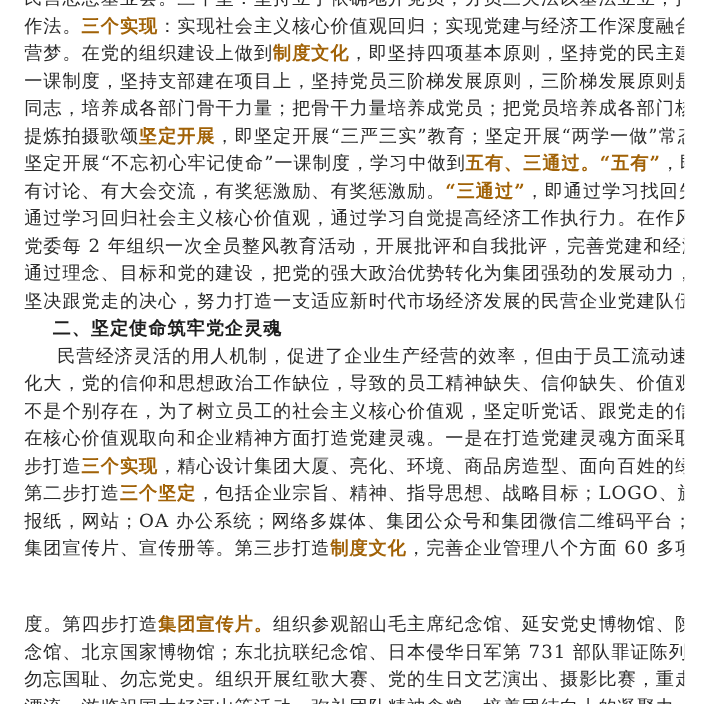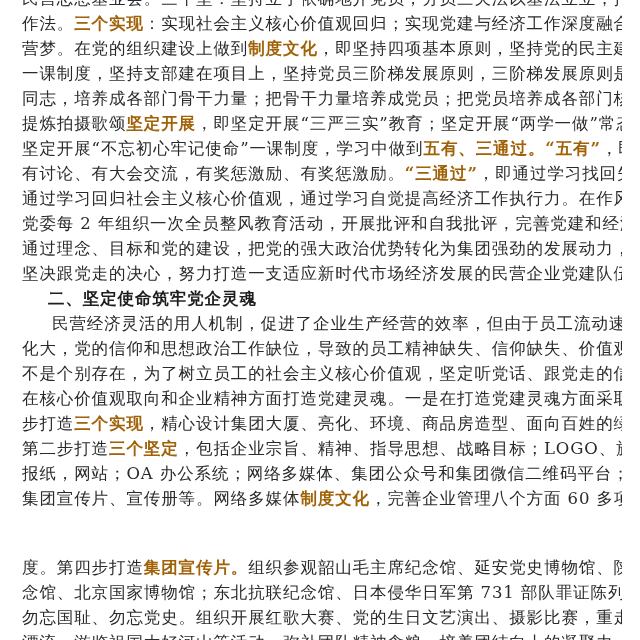--- a/index.html
+++ b/index.html
@@ -42,21 +42,21 @@
     </div>
   <div class="line heading" style="top:284px;">二、坚定使命筑牢党企灵魂</div>
   <div id="p1-para2">
       <div class="line indent" style="top: 309px;"><span>民营经济灵活的用人机制，促进了企业生产经营的效率，但由于员工流动速度快，思想变</span></div>
       <div class="line" style="top: 334px;"><span>化大，党的信仰和思想政治工作缺位，导致的员工精神缺失、信仰缺失、价值观扭曲的现象并</span></div>
       <div class="line" style="top: 359px;"><span>不是个别存在，为了树立员工的社会主义核心价值观，坚定听党话、跟党走的信仰，党委重点</span></div>
       <div class="line" style="top: 384px;"><span>在核心价值观取向和企业精神方面打造党建灵魂。一是在打造党建灵魂方面采取四步走。第一</span></div>
       <div class="line" style="top: 409px;"><span>步打造</span><b>三个实现</b><span>，精心设计集团大厦、亮化、环境、商品房造型、面向百姓的绿色开发质量等。</span></div>
       <div class="line" style="top: 434px;"><span>第二步打造</span><b>三个坚定</b><span>，包括企业宗旨、精神、指导思想、战略目标；LOGO、旗帜；企业之歌；</span></div>
       <div class="line" style="top: 459px;"><span>报纸，网站；OA 办公系统；网络多媒体、集团公众号和集团微信二维码平台；LED 电子大屏幕，</span></div>
-      <div class="line" style="top: 484px;"><span>集团宣传片、宣传册等。网络多媒体</span><b>制度文化</b><span>，完善企业管理八个方面 60 多项管理机制和制</span></div>
+      <div class="line" style="top: 484px;"><span>集团宣传片、宣传册等。第三步打造</span><b>制度文化</b><span>，完善企业管理八个方面 60 多项管理机制和制</span></div>
     </div>
 </div>
 
 <div class="page" style="top:0;">
   <div id="p2-lines">
       <div class="line" style="top: 553px;"><span>度。第四步打造</span><b>集团宣传片。</b><span>组织参观韶山毛主席纪念馆、延安党史博物馆、陕西富平习仲勋纪</span></div>
       <div class="line" style="top: 578px;"><span>念馆、北京国家博物馆；东北抗联纪念馆、日本侵华日军第 731 部队罪证陈列馆等，教育员工</span></div>
       <div class="line" style="top: 603px;"><span>勿忘国耻、勿忘党史。组织开展红歌大赛、党的生日文艺演出、摄影比赛，重走抗联路、登山</span></div>
       <div class="line" style="top: 628px;"><span>漂流、游览祖国大好河山等活动，弥补团队精神食粮，培养团结向上的凝聚力，提炼拍摄歌颂</span></div>
     </div>

